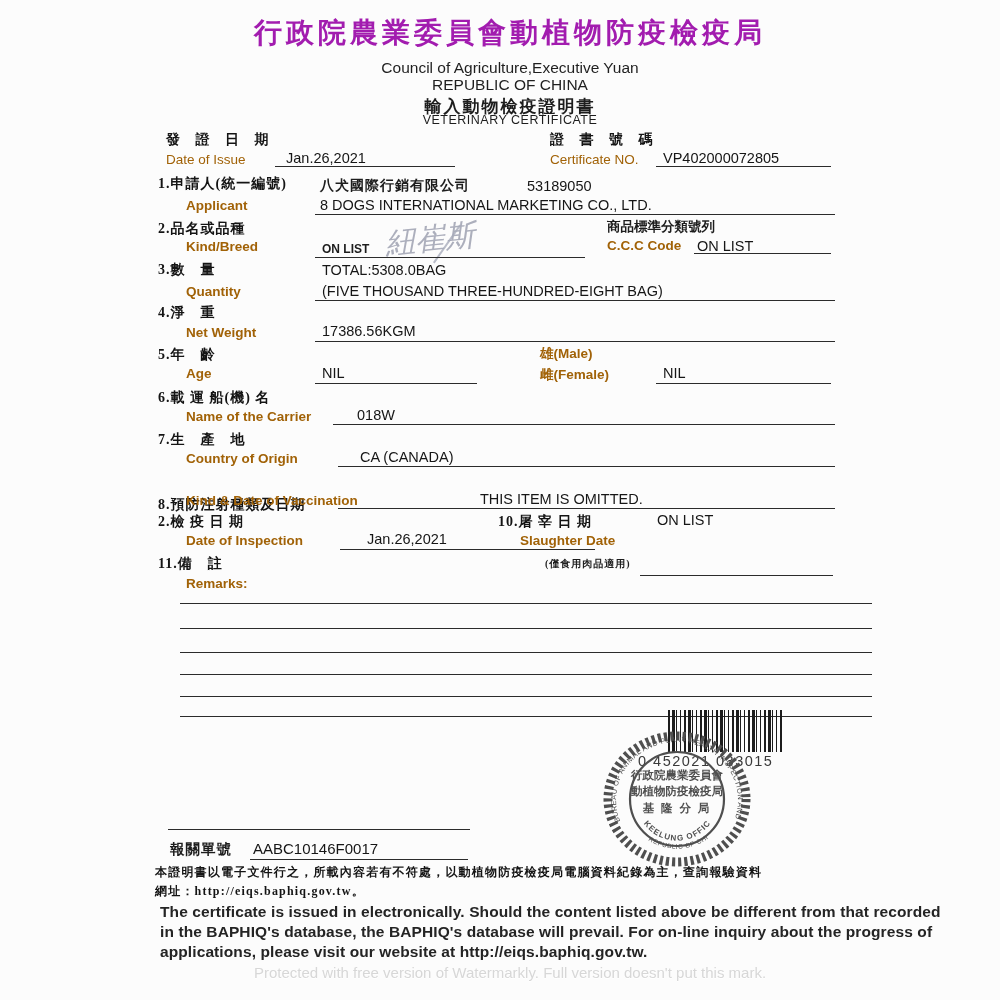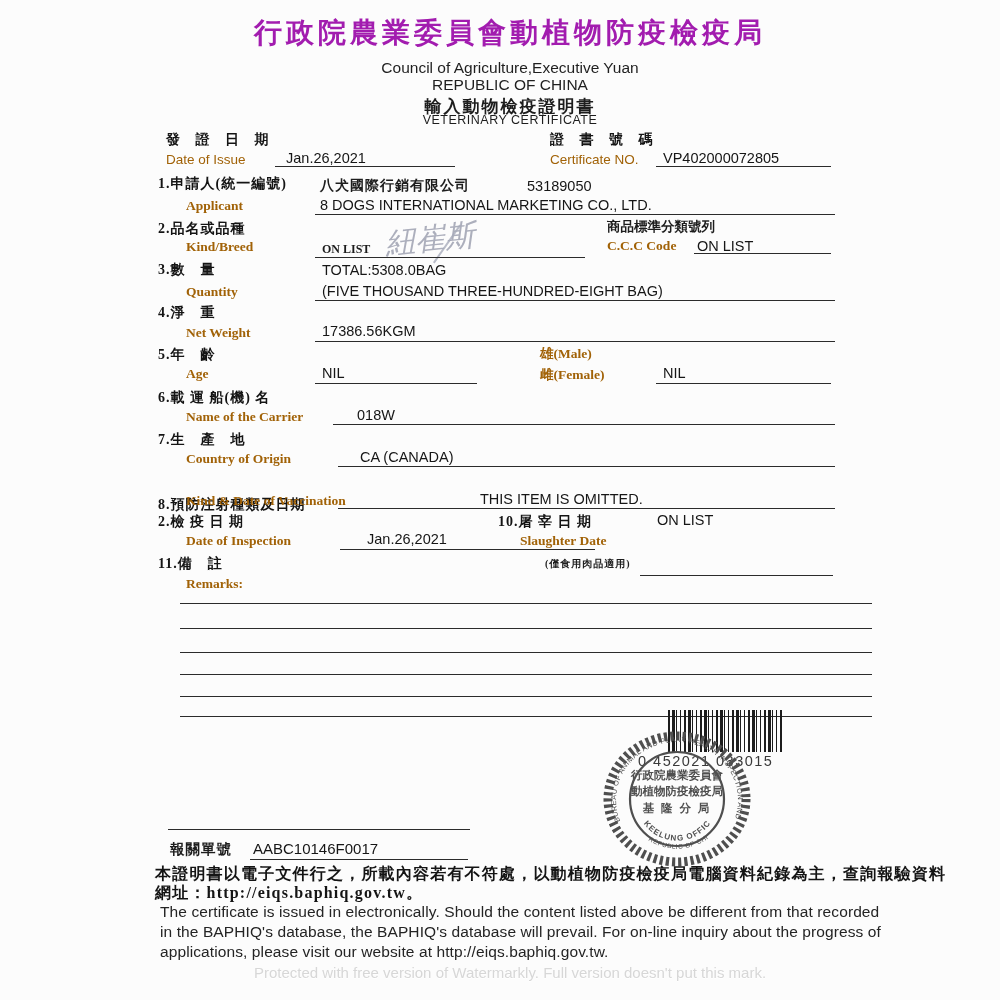--- a/index.html
+++ b/index.html
@@ -1,42 +1,42 @@
 <!DOCTYPE html>
 <html><head>
 <meta charset="utf-8">
 <style>
   html,body{margin:0;padding:0;background:#ffffff;}
   .page{position:relative;width:1000px;height:1000px;background:#fcfcfc;color:#1d1d1d;
         font-family:"Liberation Sans","DejaVu Sans",sans-serif;overflow:hidden;}
   .abs{position:absolute;white-space:nowrap;}
   .zh{font-family:"Liberation Serif","DejaVu Serif",serif;font-weight:bold;}
-  .mono{font-family:Liberation Serif, serif;font-weight:bold;}
+  .mono{font-family:Liberation Sans, sans-serif;font-weight:bold;}
   .val{font-family:"Liberation Sans","DejaVu Sans",sans-serif;font-size:14.5px;color:#161616;}
   .rule{position:absolute;height:0;border-bottom:1.6px solid #2b2b2b;}
   .center{left:20px;width:980px;text-align:center;}
   .hdr-zh{font-size:28px;letter-spacing:4px;color:#a21caf;}
   .hdr-en{font-size:15.5px;color:#1f1f1f;}
   .sub-zh{font-size:17px;letter-spacing:2px;}
   .sub-en{font-size:12.5px;letter-spacing:.5px;}
   .flabel{font-size:14px;letter-spacing:1px;color:#141414;}
   .elabel{font-size:13.5px;color:#a16207;}
   .note{font-size:10px;letter-spacing:1px;}
   .handwrite{font-family:"Liberation Serif","DejaVu Serif",serif;font-style:italic;
              color:#9fa2b2;font-size:30px;transform:rotate(-6deg);opacity:.85;}
   .hand-slash{position:absolute;width:46px;height:0;border-bottom:2px solid #a8abba;
               transform:rotate(-55deg);opacity:.8;}
   .barcode{position:absolute;background:repeating-linear-gradient(90deg,
       #1c1c1c 0 2px,transparent 2px 4px,#1c1c1c 4px 7px,transparent 7px 8px,
       #1c1c1c 8px 9px,transparent 9px 12px,#1c1c1c 12px 13px,transparent 13px 16px);}
   .barcode-num{position:absolute;font-size:14.5px;letter-spacing:1.5px;color:#3a3a3a;
                font-family:"Liberation Sans",sans-serif;}
   .stamp{position:absolute;}
-  .footer-zh{font-size:16px;letter-spacing:1.2px;color:#141414;}
-  .footer-en{font-size:15.5px;color:#242424;letter-spacing:.1px;}
+  .footer-zh{font-size:12px;letter-spacing:1.2px;color:#141414;}
+  .footer-en{font-size:15.5px;color:#242424;letter-spacing:.1px;font-weight:bold;}
   .watermark{font-size:15px;color:#d7d7d7;text-shadow:0 1px 0 #ffffff;}
 </style>
 </head>
 <body>
 
 <div class="page">
 
   <div class="abs center zh hdr-zh" style="top:14px">行政院農業委員會動植物防疫檢疫局</div>
   <div class="abs center hdr-en" style="top:59px">Council of Agriculture,Executive Yuan</div>
   <div class="abs center hdr-en" style="top:76px">REPUBLIC OF CHINA</div>

